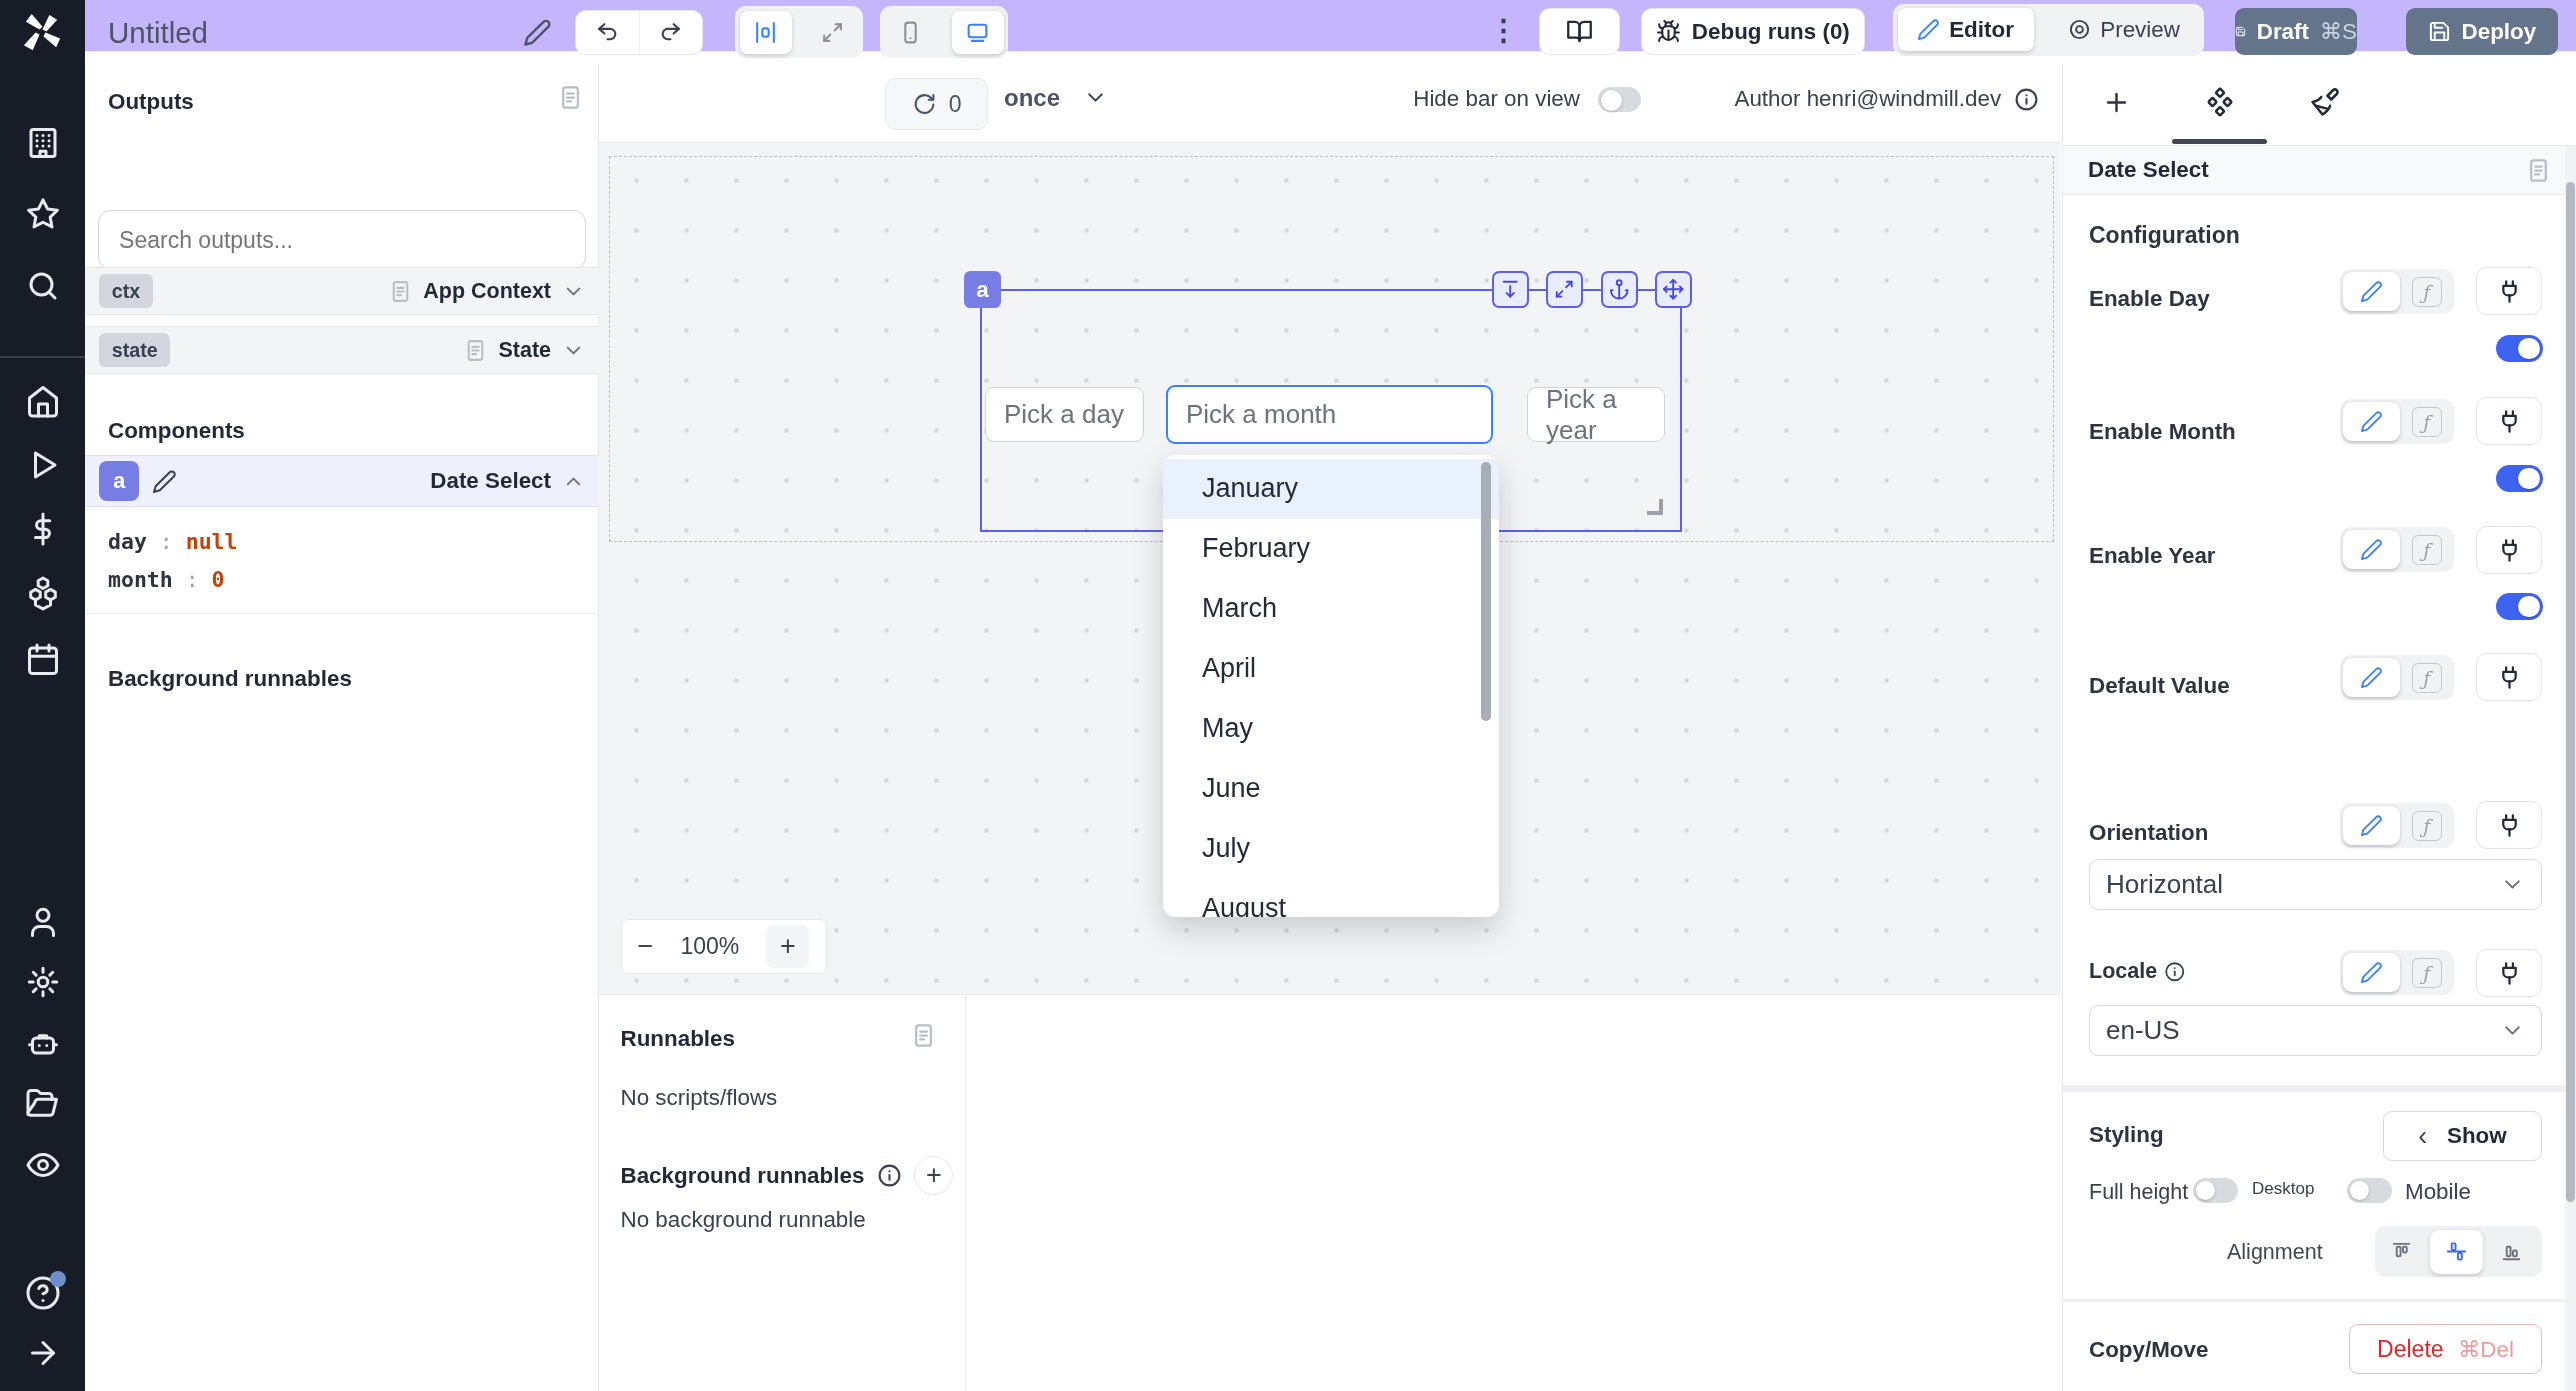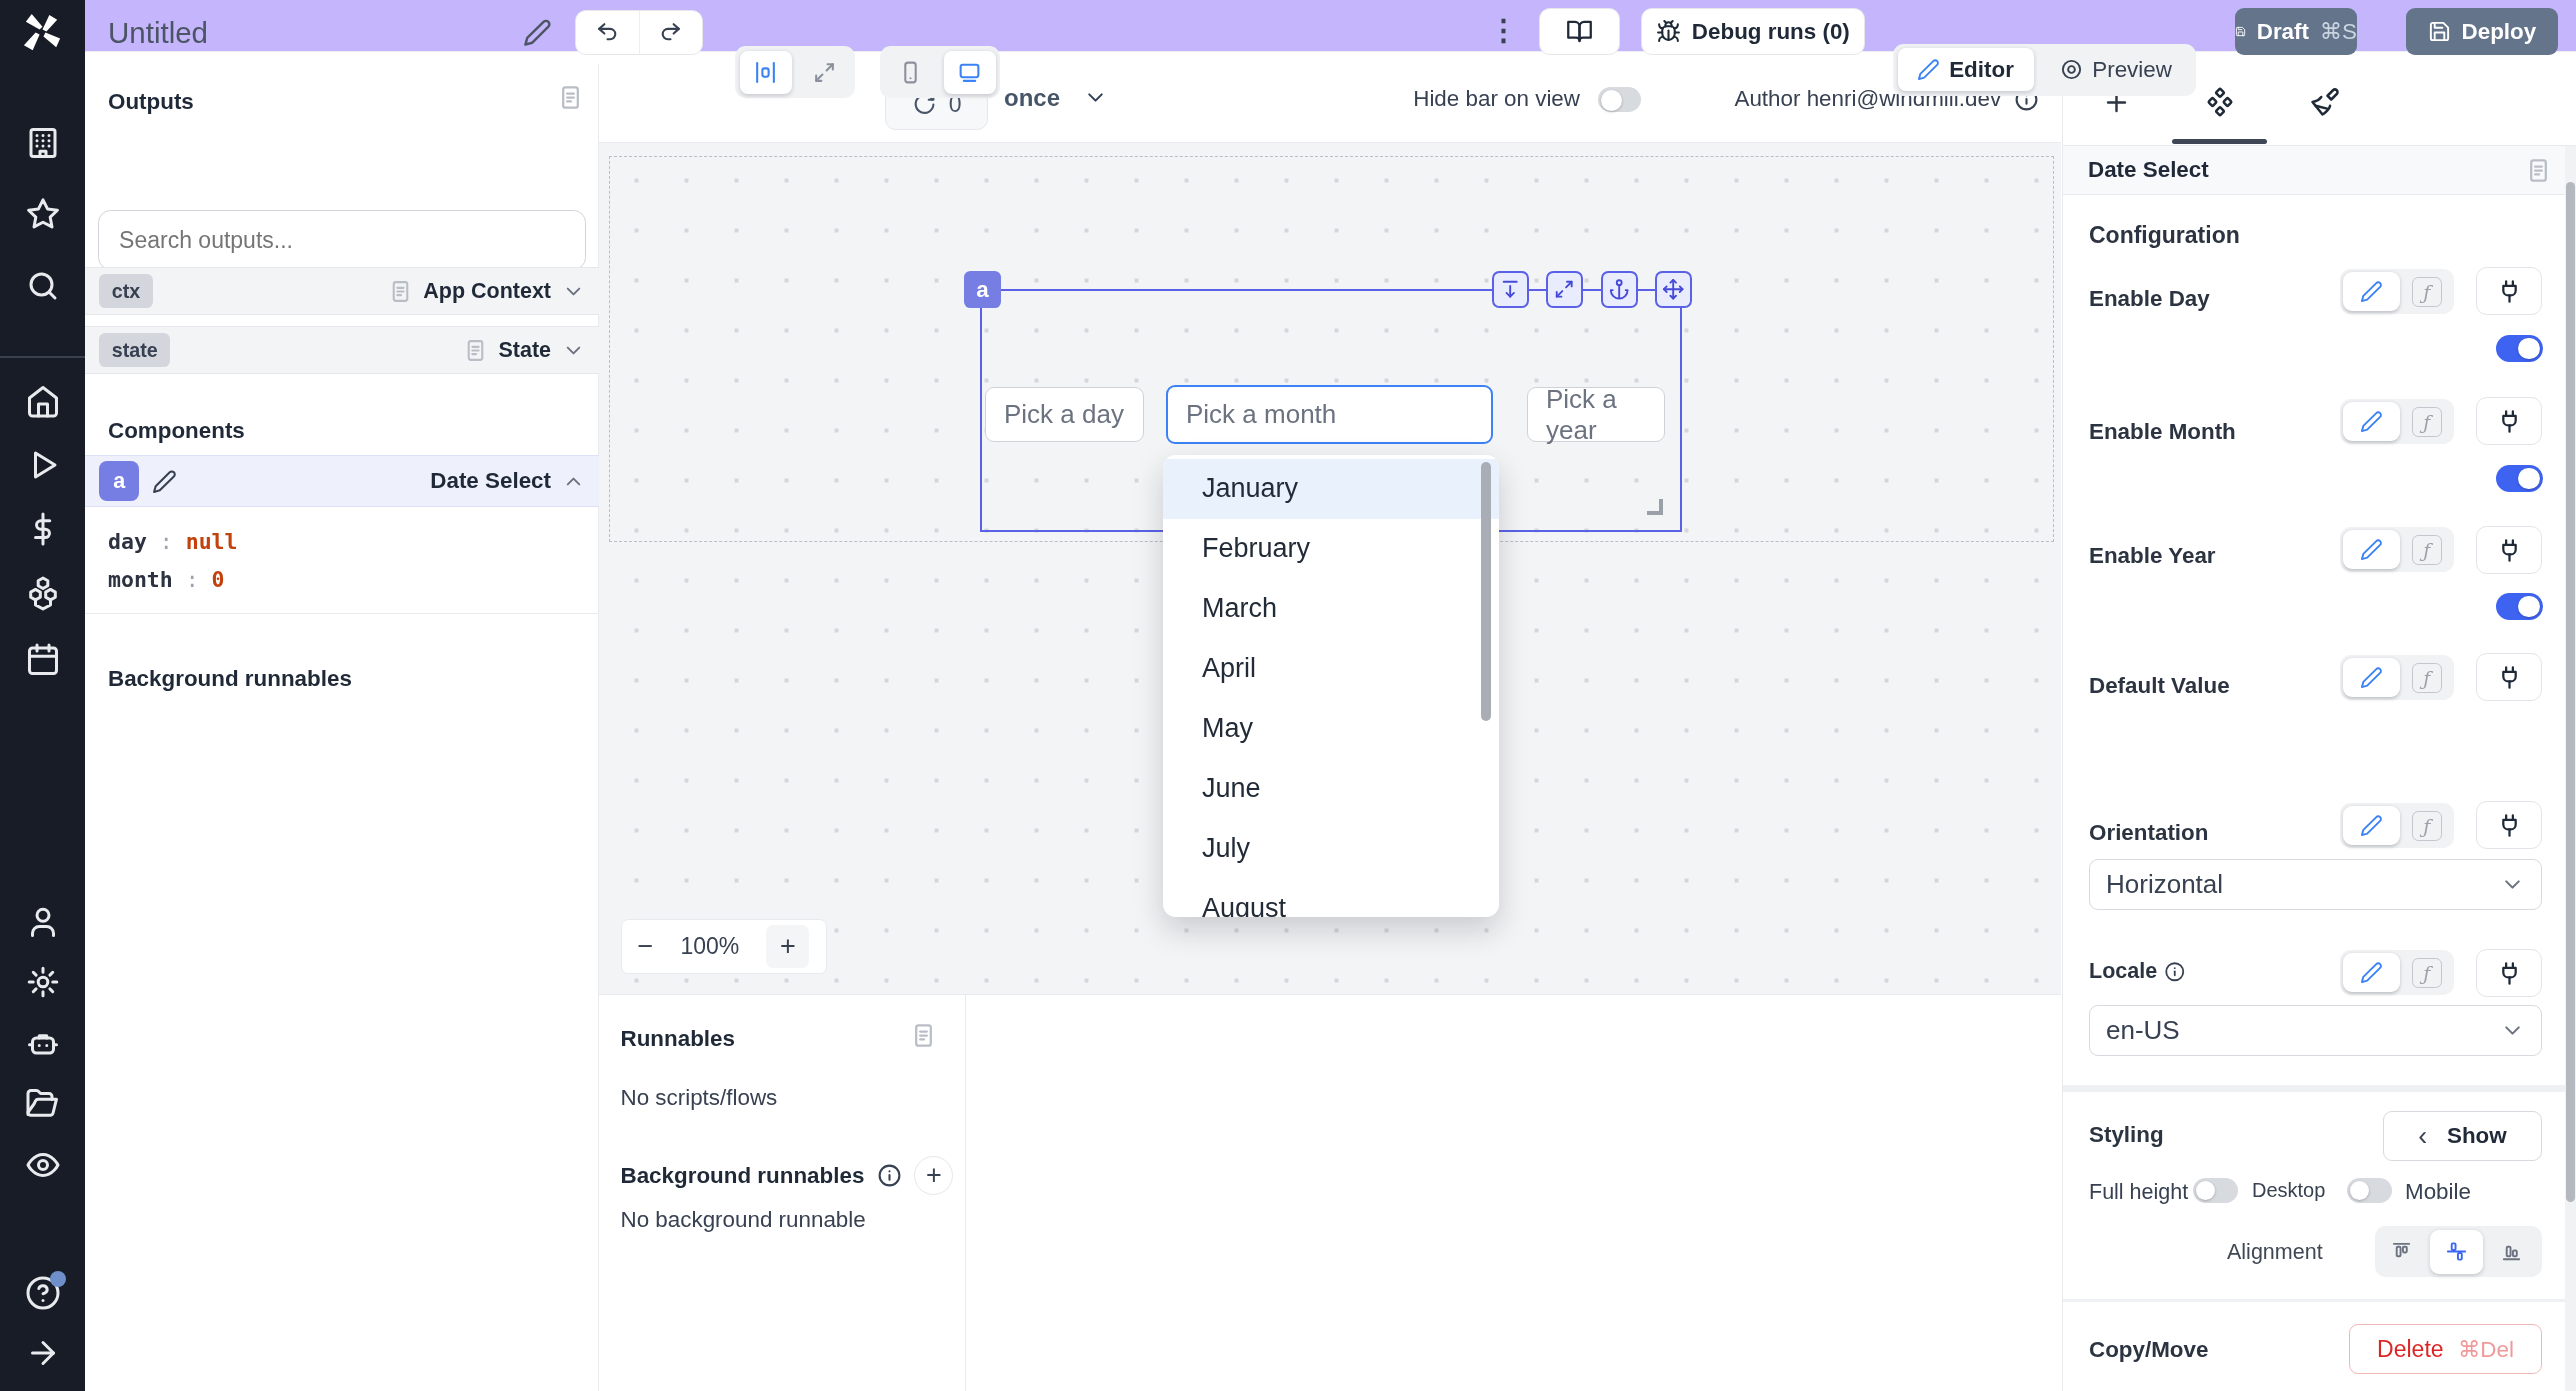--- a/index.html
+++ b/index.html
@@ -11,21 +11,21 @@
   svg.ic { fill:none; stroke:currentColor; stroke-width:2; stroke-linecap:round; stroke-linejoin:round; display:block; }
 
   
   #rail { left:0; top:0; width:85px; height:1392px; background:#181c26; z-index:40; }
   .rail-ic { position:absolute; left:25px; width:36px; height:36px; color:#e8eaed; }
   #rail .divider { position:absolute; left:0; top:356px; width:85px; height:1.8px; background:#39404e; }
   #logo-box { position:absolute; left:0; top:0; width:85px; height:64px; display:flex; align-items:center; justify-content:center; }
 
   
   #topbar { left:85px; top:0; width:2491px; height:52px; background:#c4b5fd; border-bottom:1.8px solid #eceef1; z-index:30; }
-  .tb-group { position:absolute; background:#f1f2f4; border-radius:10.7px; display:flex; align-items:flex-end; padding:4.5px; gap:7px;margin-top:40px; }
+  .tb-group { position:absolute; background:#f1f2f4; border-radius:10.7px; display:flex; align-items:flex-end; padding:4.5px; gap:15px; }
   .tb-cell { width:52px; height:43px; display:flex; align-items:center; justify-content:center; border-radius:8px; color:#8a919c; }
   .tb-cell.active { background:#fff; color:#3b82f6; box-shadow:0 1.8px 4.5px rgba(15,23,42,.18); }
   .tb-btn { position:absolute; background:#fff; border:1.8px solid #e5e7eb; border-radius:10.7px; display:flex; align-items:center; justify-content:center; gap:10.7px; }
   .slate-btn { position:absolute; background:#64748b; border-radius:9px; color:#fff; display:flex; align-items:center; justify-content:center; gap:10.7px; font-size:22.4px; font-weight:700; }
   .slate-btn .short { color:#cbd5e1; font-weight:400; }
 
   
   #left-panel { left:85px; top:64px; width:514px; height:1327px; background:#fff; border-right:1.8px solid #e8eaee; z-index:20; }
   .h-title { font-size:22.4px; font-weight:700; color:#1f2937; }
   .doc-ic { color:#b9bec6; }
@@ -618,21 +618,21 @@
   <div class="divband" style="top:1021px; height:7.2px;"></div>
 
   <div class="abs rp-label" style="left:26px; top:1058px;">Styling</div>
   <div class="abs flex" style="left:320px; top:1047px; width:159px; height:50px; border:1.8px solid #d6d9de; border-radius:9px; justify-content:center; gap:19.7px;">
     <span style="font-size:27px; color:#374151;">‹</span>
     <span style="font-size:22.4px; font-weight:600; color:#1f2937;">Show</span>
   </div>
 
   <div class="abs" style="left:26px; top:1116px; font-size:21.5px; color:#374151;">Full height</div>
   <div class="sw sm" style="left:130px; top:1114px;"></div>
-  <div class="abs" style="left:189px; top:1115px; font-size:20px; color:#374151;">Desktop</div>
+  <div class="abs" style="left:189px; top:1115px; font-size:17px; color:#374151;">Desktop</div>
   <div class="sw sm" style="left:284px; top:1114px;"></div>
   <div class="abs" style="left:342px; top:1115px; font-size:22.4px; color:#374151;">Mobile</div>
 
   <div class="abs" style="left:164px; top:1176px; font-size:21.5px; color:#3f4854;">Alignment</div>
   <div class="align-seg">
     <span class="align-cell">
         <svg class="ic" width="23" height="23" viewBox="0 0 24 24" stroke-width="1.9">
           <path d="M4 4h16"></path>
           <rect x="7" y="7" width="4" height="10" rx="1.2"></rect>
           <rect x="13.5" y="7" width="4" height="6" rx="1.2"></rect>

